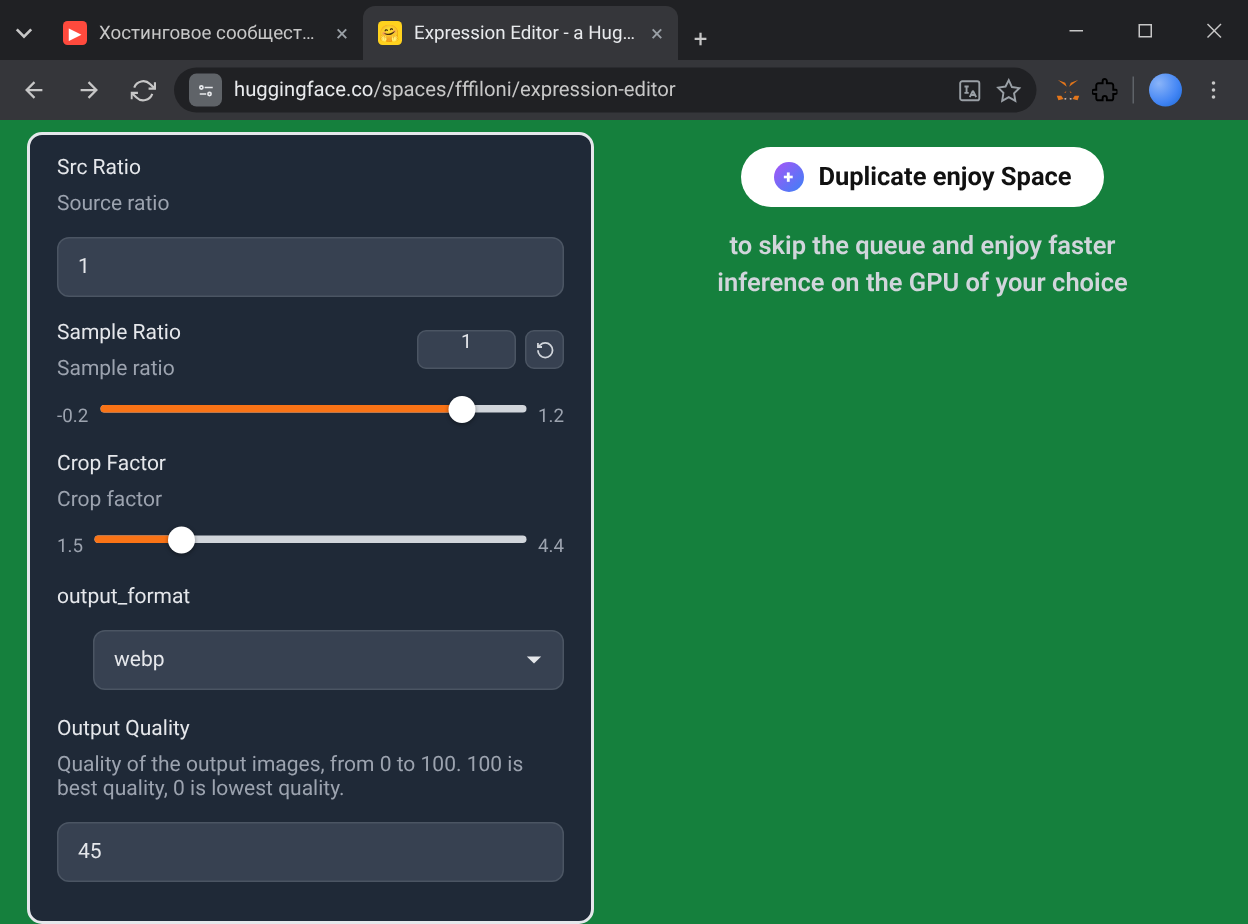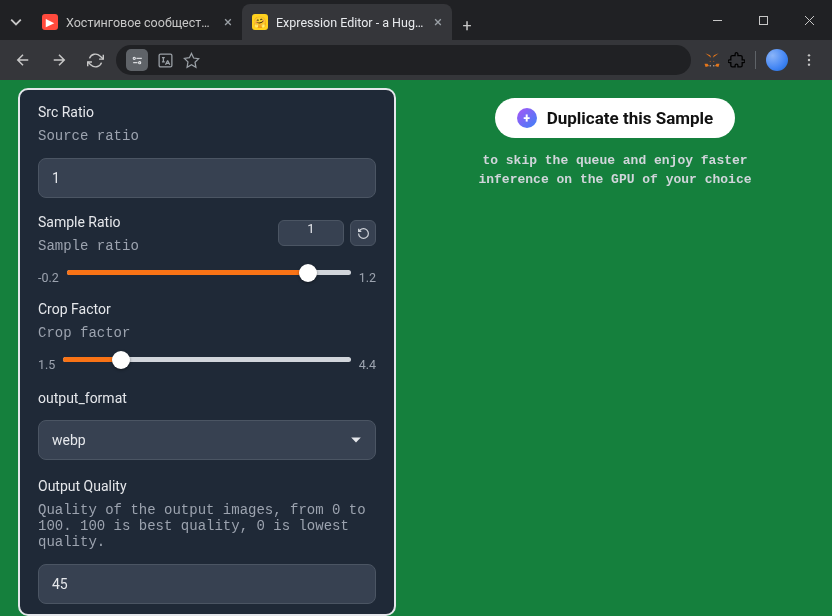--- a/index.html
+++ b/index.html
@@ -28,39 +28,39 @@
 .urlbar .url { flex:1; color:#c7c7c7; }
 .urlbar .url .domain { color:#e8eaed; }
 .exticon { width:18px; height:18px; display:flex; align-items:center; justify-content:center; }
 .avatar { width:22px; height:22px; border-radius:50%; background:radial-gradient(circle at 30% 30%,#8ab4f8,#4285f4 60%,#1967d2); }
 .menubtn { width:30px; height:30px; display:flex; align-items:center; justify-content:center; color:#c7c7c7; }
 
 .page { height:536px; background:#15803d; display:flex; padding:8px 18px 0 18px; gap:20px; overflow:hidden; }
 
 .panel { width:378px; background:#1f2937; border:2.5px solid #e5e7eb; border-radius:10px; padding:12px 18px; color:#d1d5db; }
 .section-title { font-size:14px; color:#e5e7eb; margin-top:2px; }
-.section-desc { font-size:14px; color:#9ca3af; margin-top:8px;font-family:Liberation Mono, monospace; }
+.section-desc { font-size:14px; color:#9ca3af; margin-top:8px; }
 .input-box { margin-top:14px; background:#374151; border:1px solid #4b5563; border-radius:8px; padding:11px 13px; font-size:14px; color:#e5e7eb; }
 .row { display:flex; align-items:flex-start; justify-content:space-between; margin-top:14px; }
 .row .left { }
 .num-reset { display:flex; gap:6px; align-items:center; }
 .num-input { width:66px; height:26px; background:#374151; border:1px solid #4b5563; border-radius:6px; text-align:center; font-size:13px; color:#e5e7eb; }
 .reset-btn { width:26px; height:26px; background:#374151; border:1px solid #4b5563; border-radius:6px; display:flex; align-items:center; justify-content:center; color:#d1d5db; }
 
 .slider-row { display:flex; gap:8px; margin-top:16px; font-size:12.5px; color:#9ca3af; }
 .slider { flex:1; height:5px; background:#d1d5db; border-radius:3px; position:relative; }
 .slider .fill { position:absolute; height:100%; background:#f97316; border-radius:3px; }
 .slider .thumb { position:absolute; width:18px; height:18px; background:#fff; border-radius:50%; top:50%; transform:translate(-50%,-50%); box-shadow:0 1px 3px rgba(0,0,0,.4); }
 
-.select-box { margin-top:14px; background:#374151; border:1px solid #4b5563; border-radius:8px; padding:11px 13px; font-size:14px; color:#e5e7eb; display:flex; justify-content:space-between; align-items:center; }
+.select-box { margin-top:14px; background:#374151; border:1px solid #4b5563; border-radius:8px; padding:11px 13px; font-size:14px; color:#e5e7eb; display:flex; justify-content:space-between; align-items:center;margin-left:24px; }
 
 .right-col { flex:1; display:flex; flex-direction:column; align-items:center; padding-top:10px; }
 .dup-btn { background:#fff; color:#111; border-radius:22px; padding:10px 22px; font-size:17px; font-weight:700; display:flex; align-items:center; gap:10px; }
 .dup-icon { width:20px; height:20px; border-radius:50%; background:linear-gradient(135deg,#a855f7,#3b82f6); display:flex; align-items:center; justify-content:center; color:#fff; font-size:12px; font-weight:900; }
-.sub-text { color:#d1d5db; font-size:13px; text-align:center; margin-top:14px; line-height:1.45; max-width:330px; font-weight:600;font-family:Liberation Mono, monospace; }
+.sub-text { color:#d1d5db; font-size:17px; text-align:center; margin-top:14px; line-height:1.45; max-width:330px; font-weight:600; }
 </style>
 </head>
 <body>
 
 <div class="titlebar">
   <div class="tab-dropdown">
     <svg width="12" height="12" viewBox="0 0 10 10" fill="none" stroke="currentColor" stroke-width="1.5">
         <path d="M1 3l4 4 4-4"></path>
       </svg>
   </div>
@@ -114,20 +114,21 @@
     </div>
   <div class="urlbar">
     <span class="lock">
         <svg viewBox="0 0 24 24" fill="none" stroke="#e8eaed" stroke-width="2">
           <circle cx="6" cy="8" r="2"></circle>
           <line x1="10" y1="8" x2="20" y2="8"></line>
           <circle cx="16" cy="16" r="2"></circle>
           <line x1="4" y1="16" x2="12" y2="16"></line>
         </svg>
       </span>
+    <span class="url"><span class="domain">huggingface.co</span><span>/spaces/fffiloni/expression-editor</span></span>
     <span class="exticon">
         <svg width="17" viewBox="0 0 24 24" fill="none" stroke="currentColor" stroke-width="1.8">
           <rect x="3" y="3" width="18" height="18" rx="2"></rect>
           <path d="M7 8h4M9 8v6m-2 0h4m4-2l3 6m-3-6l-3 6m1-2h4"></path>
         </svg>
       </span>
     <span class="exticon">
         <svg width="17" viewBox="0 0 24 24" fill="none" stroke="currentColor" stroke-width="1.8">
           <path d="M12 2l3 6.5 7 1-5 5 1.2 7L12 18l-6.2 3.5L7 14 2 9l7-1z"></path>
         </svg>
@@ -212,17 +213,17 @@
 
     <div class="section-title" style="margin-top:18px">Output Quality</div>
     <div class="section-desc">Quality of the output images, from 0 to 100. 100 is best quality, 0 is lowest quality.</div>
     <div class="input-box">45</div>
 
   </div>
 
   <div class="right-col">
     <div class="dup-btn">
       <span class="dup-icon">+</span>
-      <span>Duplicate this Sample</span>
+      <span>Duplicate enjoy Space</span>
     </div>
     <div class="sub-text">to skip the queue and enjoy faster inference on the GPU of your choice</div>
   </div>
 </div>
 
 </body></html>

